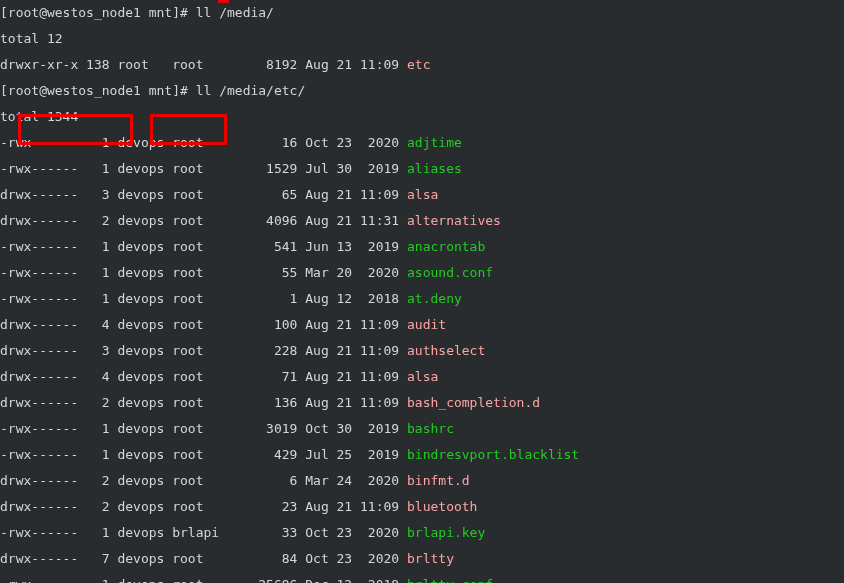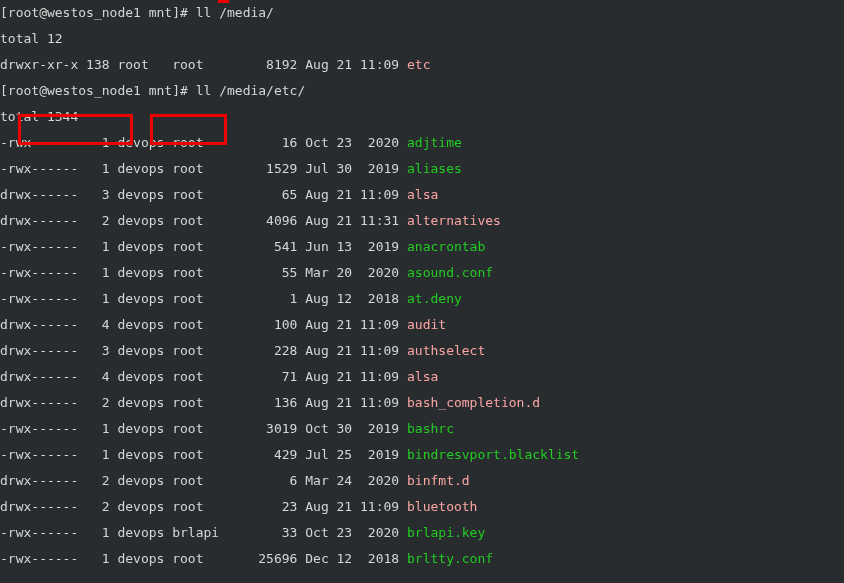--- a/index.html
+++ b/index.html
@@ -72,19 +72,20 @@
       <div class="line"><span class="txt">-rwx------   1 devops root           1 Aug 12  2018 </span><span class="exec">at.deny</span></div>
       <div class="line"><span class="txt">drwx------   4 devops root         100 Aug 21 11:09 </span><span class="dir">audit</span></div>
       <div class="line"><span class="txt">drwx------   3 devops root         228 Aug 21 11:09 </span><span class="dir">authselect</span></div>
       <div class="line"><span class="txt">drwx------   4 devops root          71 Aug 21 11:09 </span><span class="dir">alsa</span></div>
       <div class="line"><span class="txt">drwx------   2 devops root         136 Aug 21 11:09 </span><span class="dir">bash_completion.d</span></div>
       <div class="line"><span class="txt">-rwx------   1 devops root        3019 Oct 30  2019 </span><span class="exec">bashrc</span></div>
       <div class="line"><span class="txt">-rwx------   1 devops root         429 Jul 25  2019 </span><span class="exec">bindresvport.blacklist</span></div>
       <div class="line"><span class="txt">drwx------   2 devops root           6 Mar 24  2020 </span><span class="dir">binfmt.d</span></div>
       <div class="line"><span class="txt">drwx------   2 devops root          23 Aug 21 11:09 </span><span class="dir">bluetooth</span></div>
       <div class="line"><span class="txt">-rwx------   1 devops brlapi        33 Oct 23  2020 </span><span class="exec">brlapi.key</span></div>
+      <div class="line"><span class="txt">drwx------   7 devops root          84 Oct 23  2020 </span><span class="dir">brltty</span></div>
       <div class="line"><span class="txt">-rwx------   1 devops root       25696 Dec 12  2018 </span><span class="exec">brltty.conf</span></div>
     </div>
 
   <div class="redbox" id="box-perm"></div>
   <div class="redbox" id="box-owner"></div>
   <div id="box-top-fragment"></div>
 </div>
 
 </body></html>

